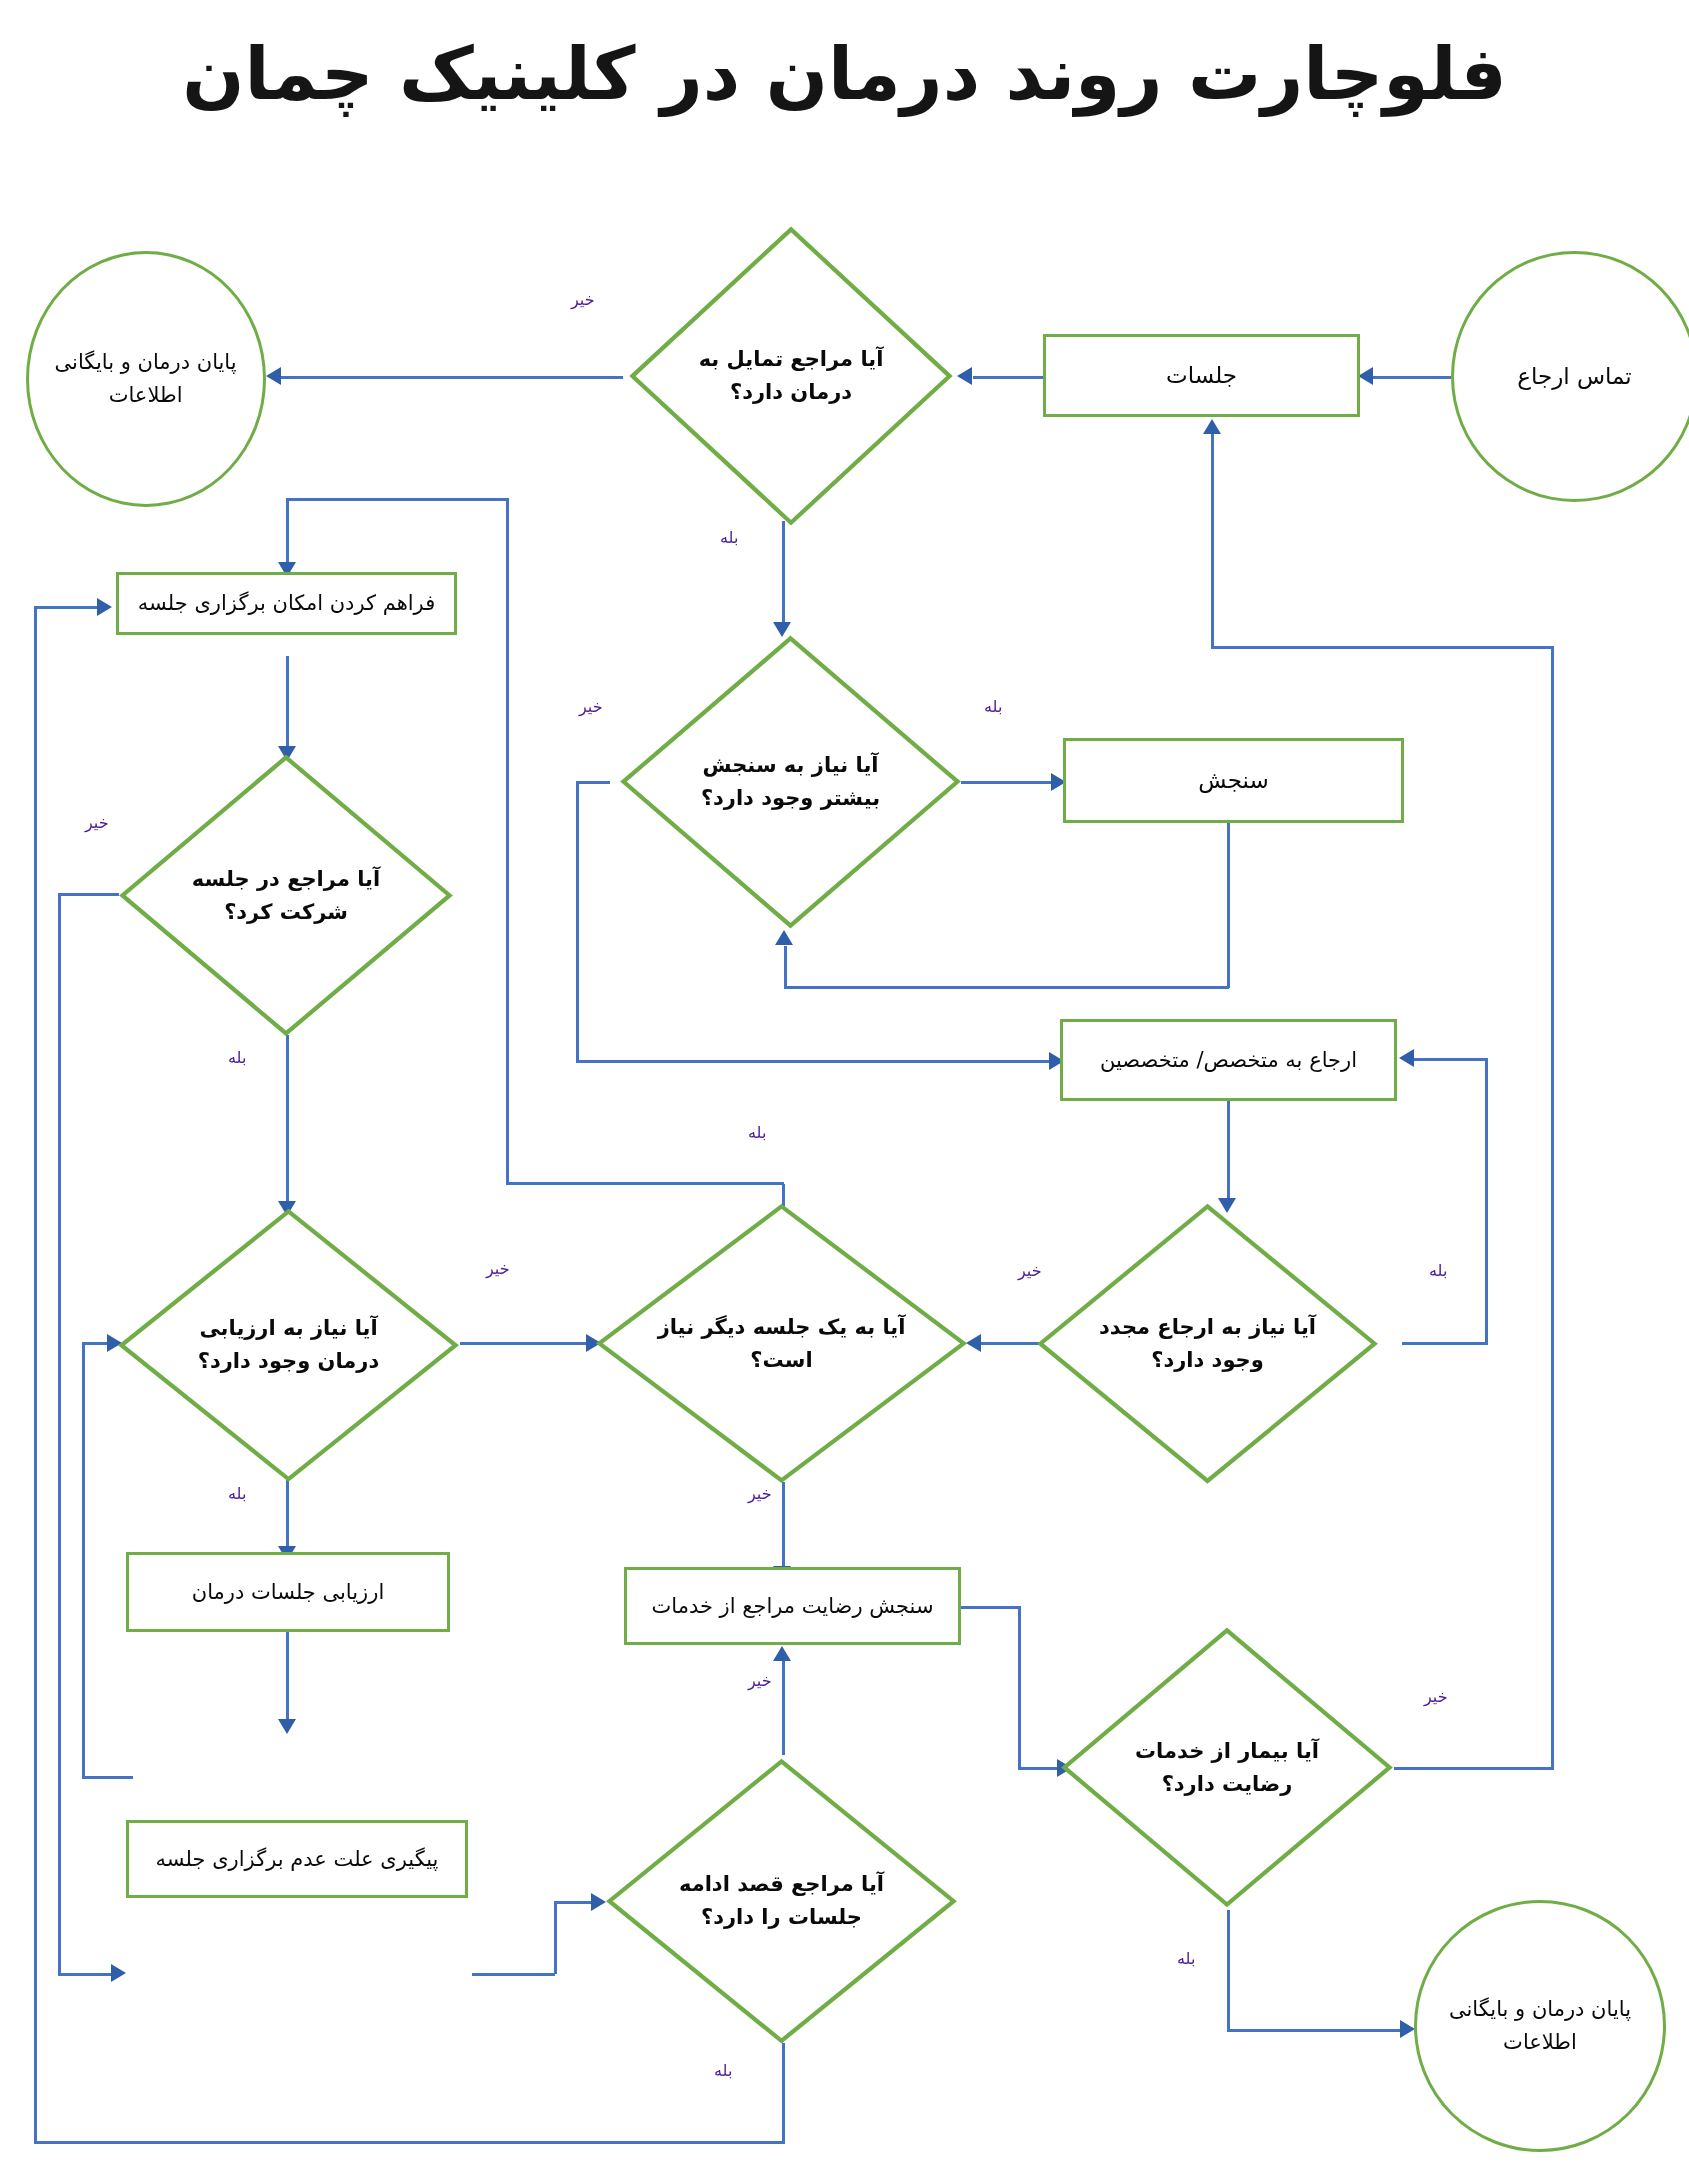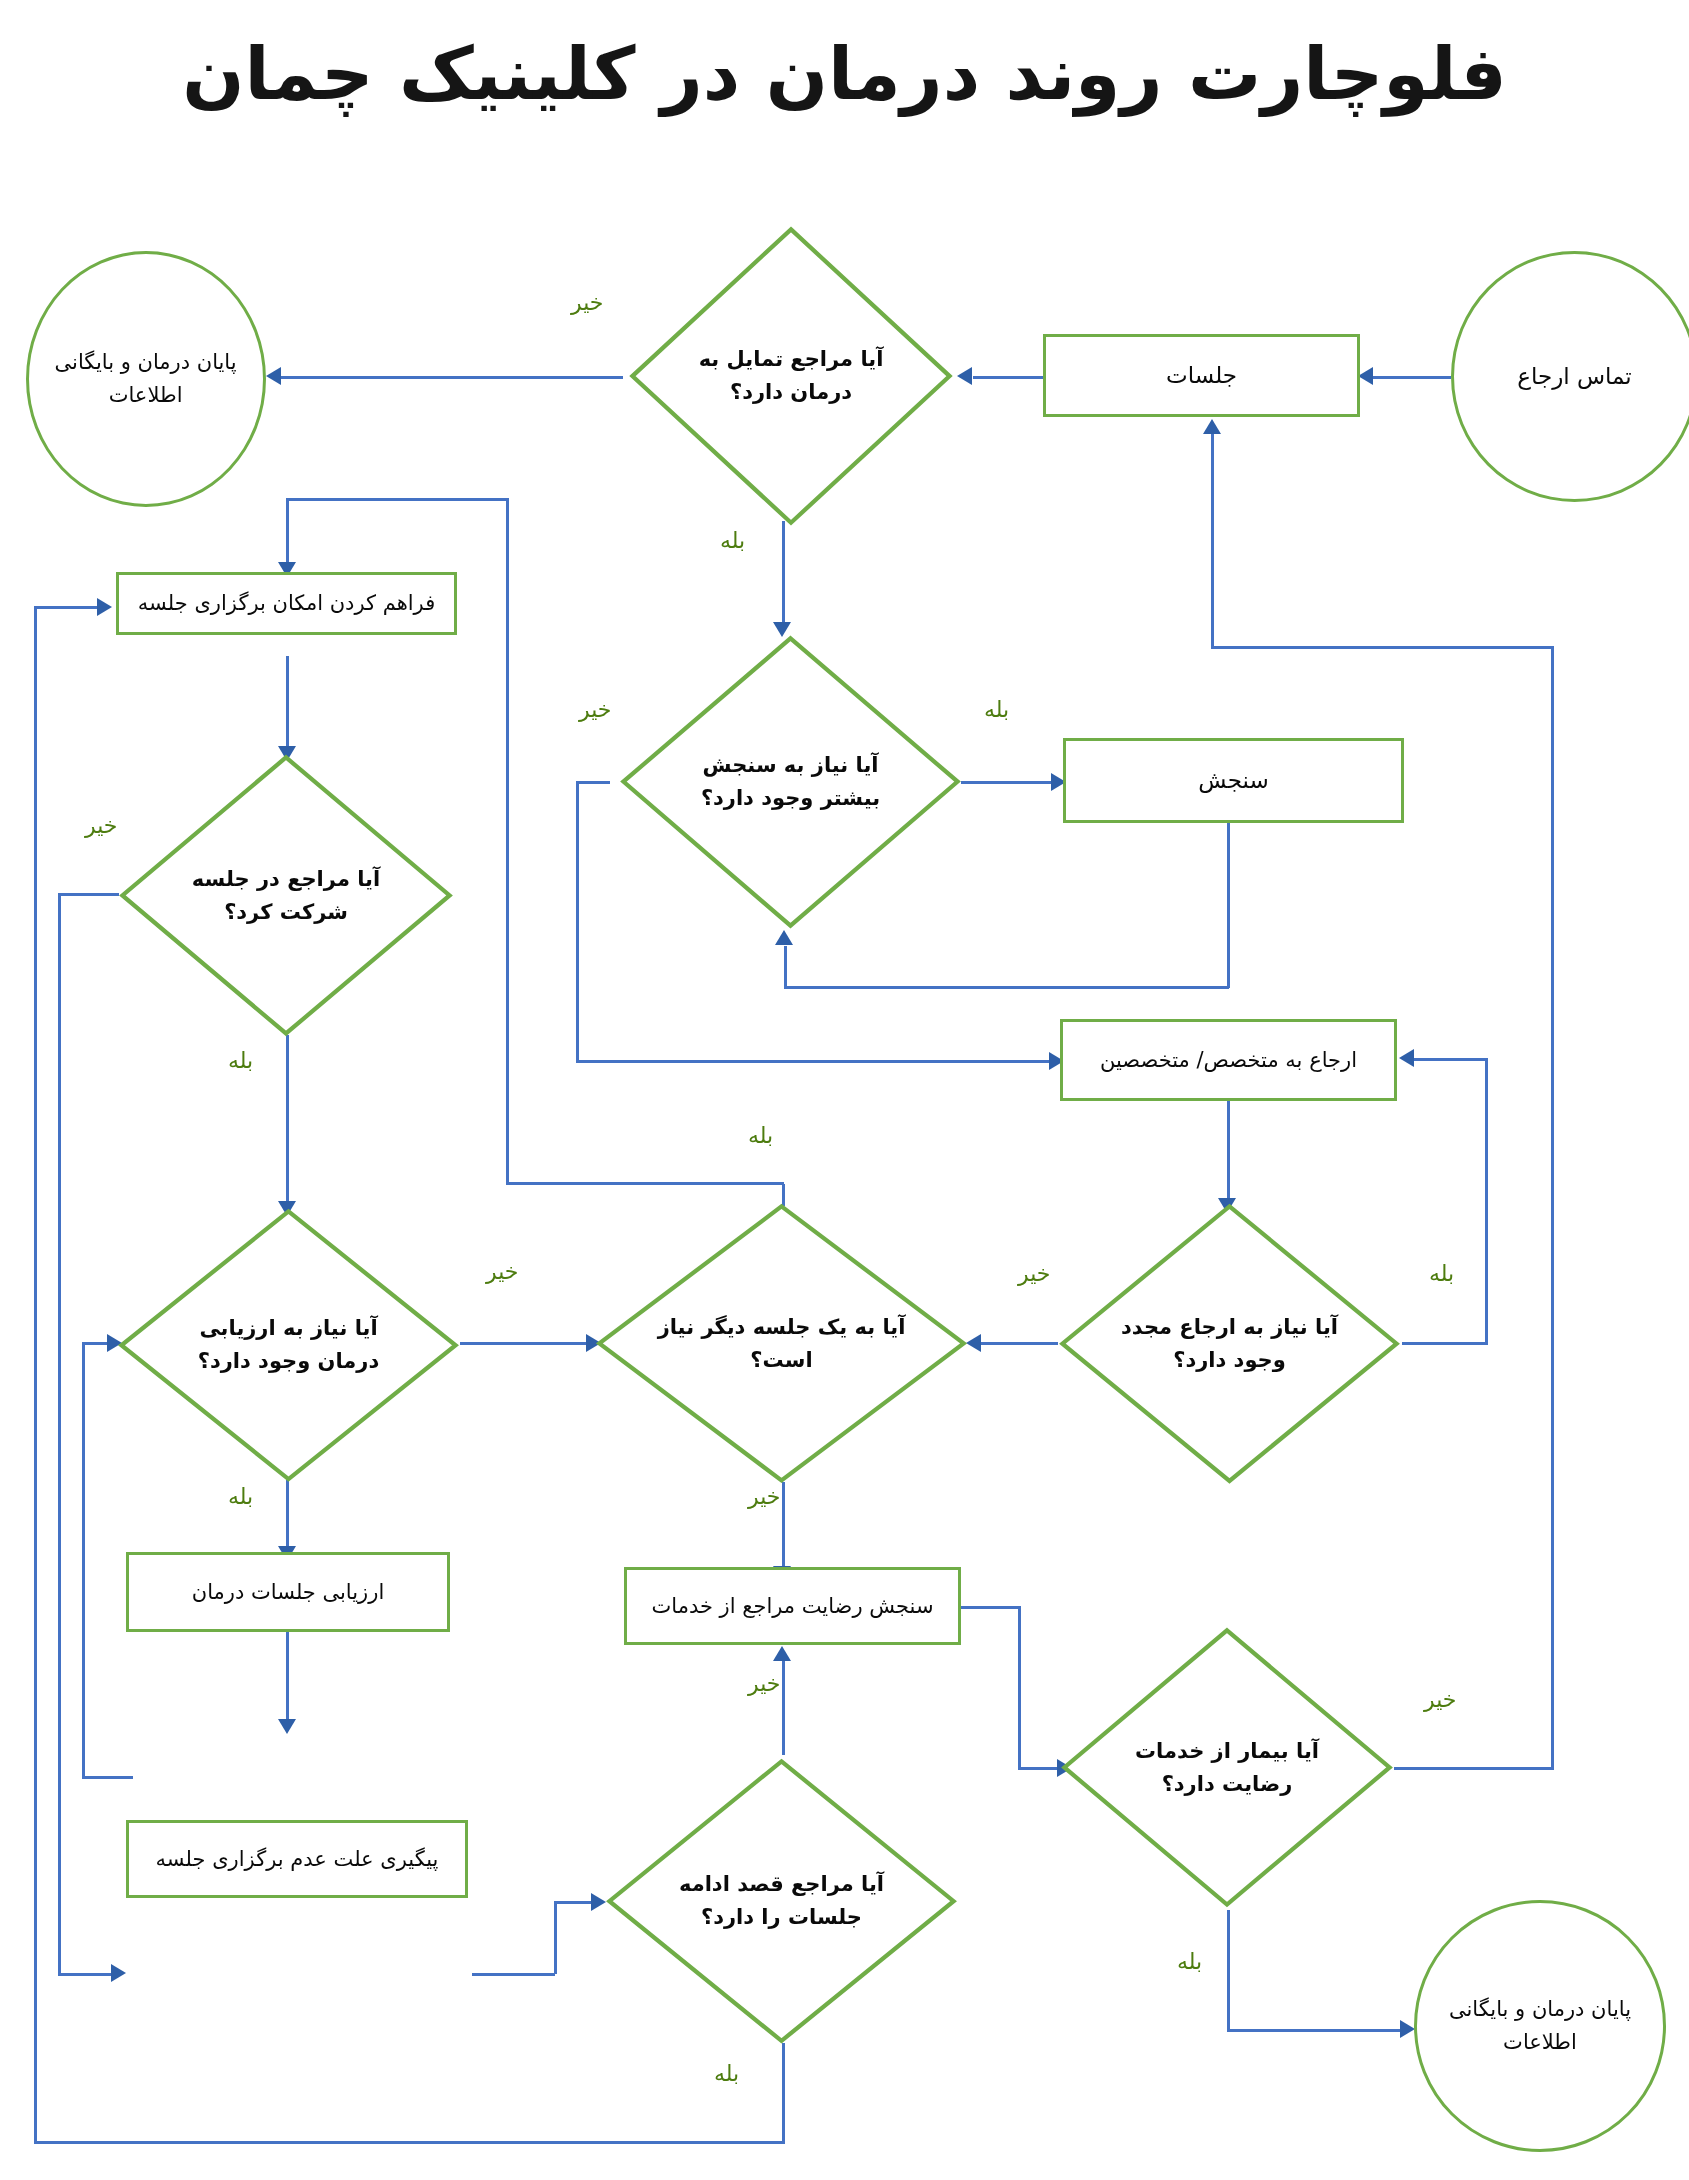--- a/index.html
+++ b/index.html
@@ -61,22 +61,22 @@
   .lv{width:2.6px;}
   .ar{position:absolute;width:0;height:0;z-index:2;}
   .ar-l{border-top:9.4px solid transparent;border-bottom:9.4px solid transparent;border-right:15.3px solid #2E5FA8;}
   .ar-r{border-top:9.4px solid transparent;border-bottom:9.4px solid transparent;border-left:15.3px solid #2E5FA8;}
   .ar-d{border-left:9.4px solid transparent;border-right:9.4px solid transparent;border-top:15.3px solid #2E5FA8;}
   .ar-u{border-left:9.4px solid transparent;border-right:9.4px solid transparent;border-bottom:15.3px solid #2E5FA8;}
 
   .elbl{
     position:absolute;
     direction:rtl;
-    font-size:22px;
-    color:#4d7c0f;
+    font-size:16px;
+    color:#4c1d95;
     z-index:3;
     white-space:nowrap;
     background:transparent;
   }
 </style>
 </head>
 <body>
 
 <div id="stage">
 
@@ -250,21 +250,21 @@
     <span class="dlabel">آیا نیاز به ارزیابی درمان وجود دارد؟</span>
   </div>
 
   <div class="node diamond" style="left:596px;top:1203px;width:371px;height:281px;">
     <svg class="dshape" viewBox="0 0 436 330" preserveAspectRatio="none">
       <polygon points="218,4 432,165 218,326 4,165" fill="#ffffff" stroke="#70AD47" stroke-width="5"></polygon>
     </svg>
     <span class="dlabel">آیا به یک جلسه دیگر نیاز است؟</span>
   </div>
 
-  <div class="node diamond" style="left:1059px;top:1203px;width:341px;height:281px;">
+  <div class="node diamond" style="left:1037px;top:1203px;width:341px;height:281px;">
     <svg class="dshape" viewBox="0 0 400 330" preserveAspectRatio="none">
       <polygon points="200,4 396,165 200,326 4,165" fill="#ffffff" stroke="#70AD47" stroke-width="5"></polygon>
     </svg>
     <span class="dlabel">آیا نیاز به ارجاع مجدد وجود دارد؟</span>
   </div>
 
   <div class="node rect" style="left:126px;top:1552px;width:324px;height:80px;">
     <span>ارزیابی جلسات درمان</span>
   </div>
 

